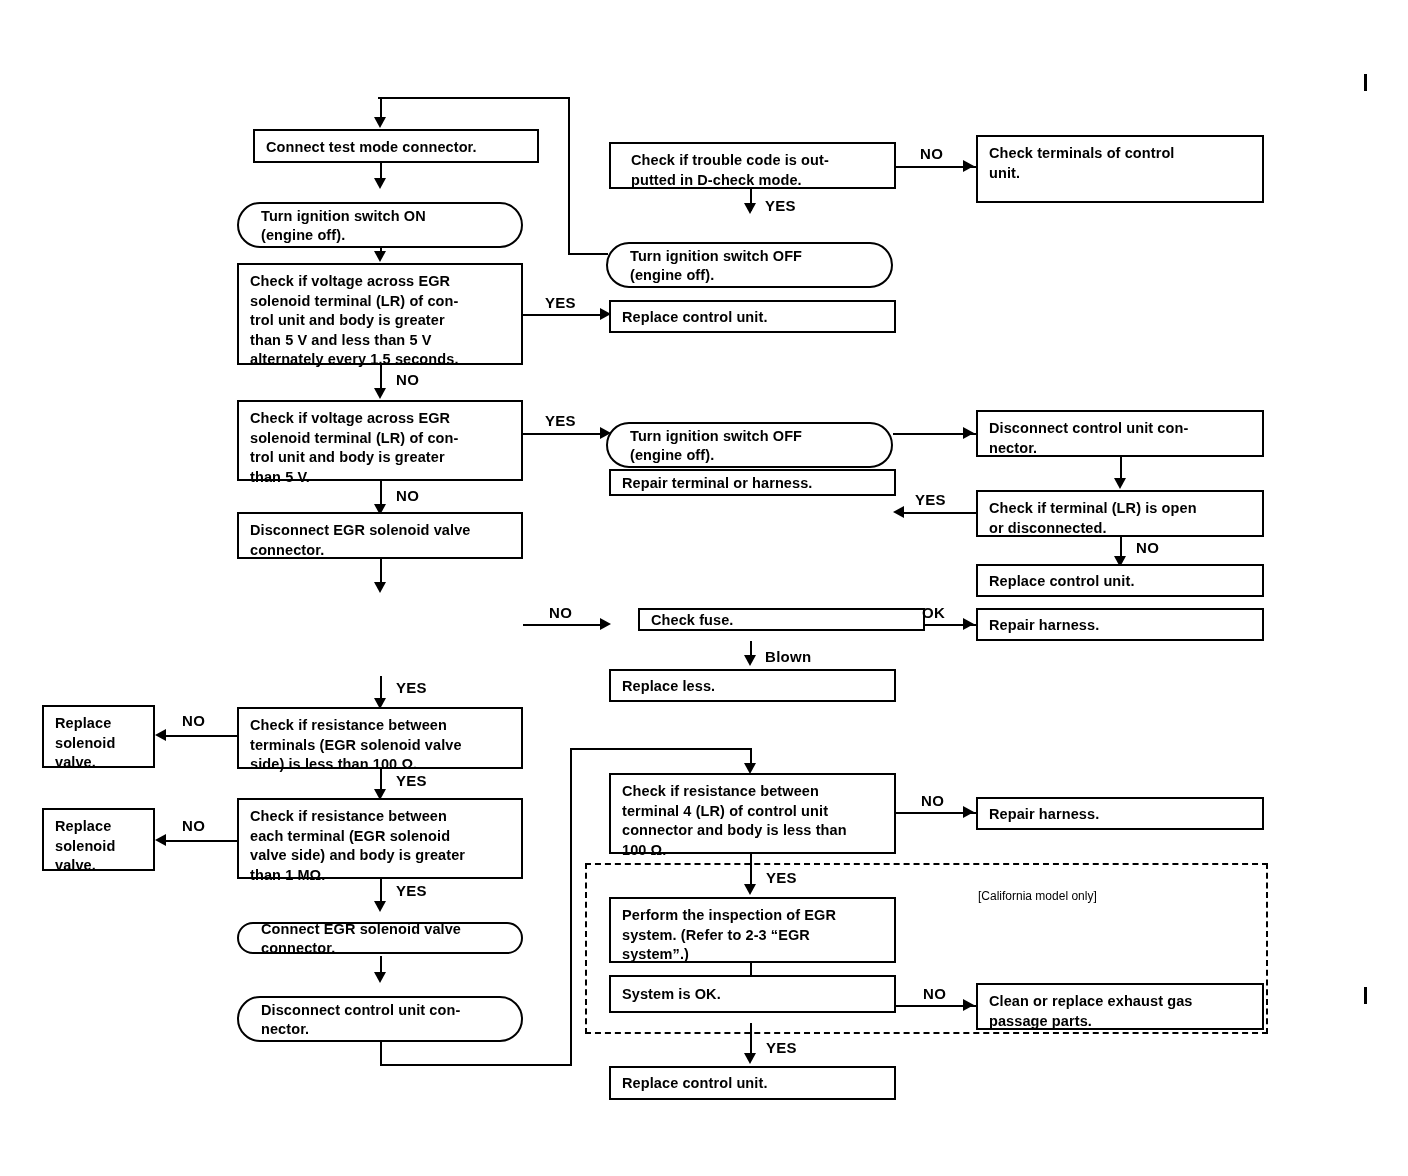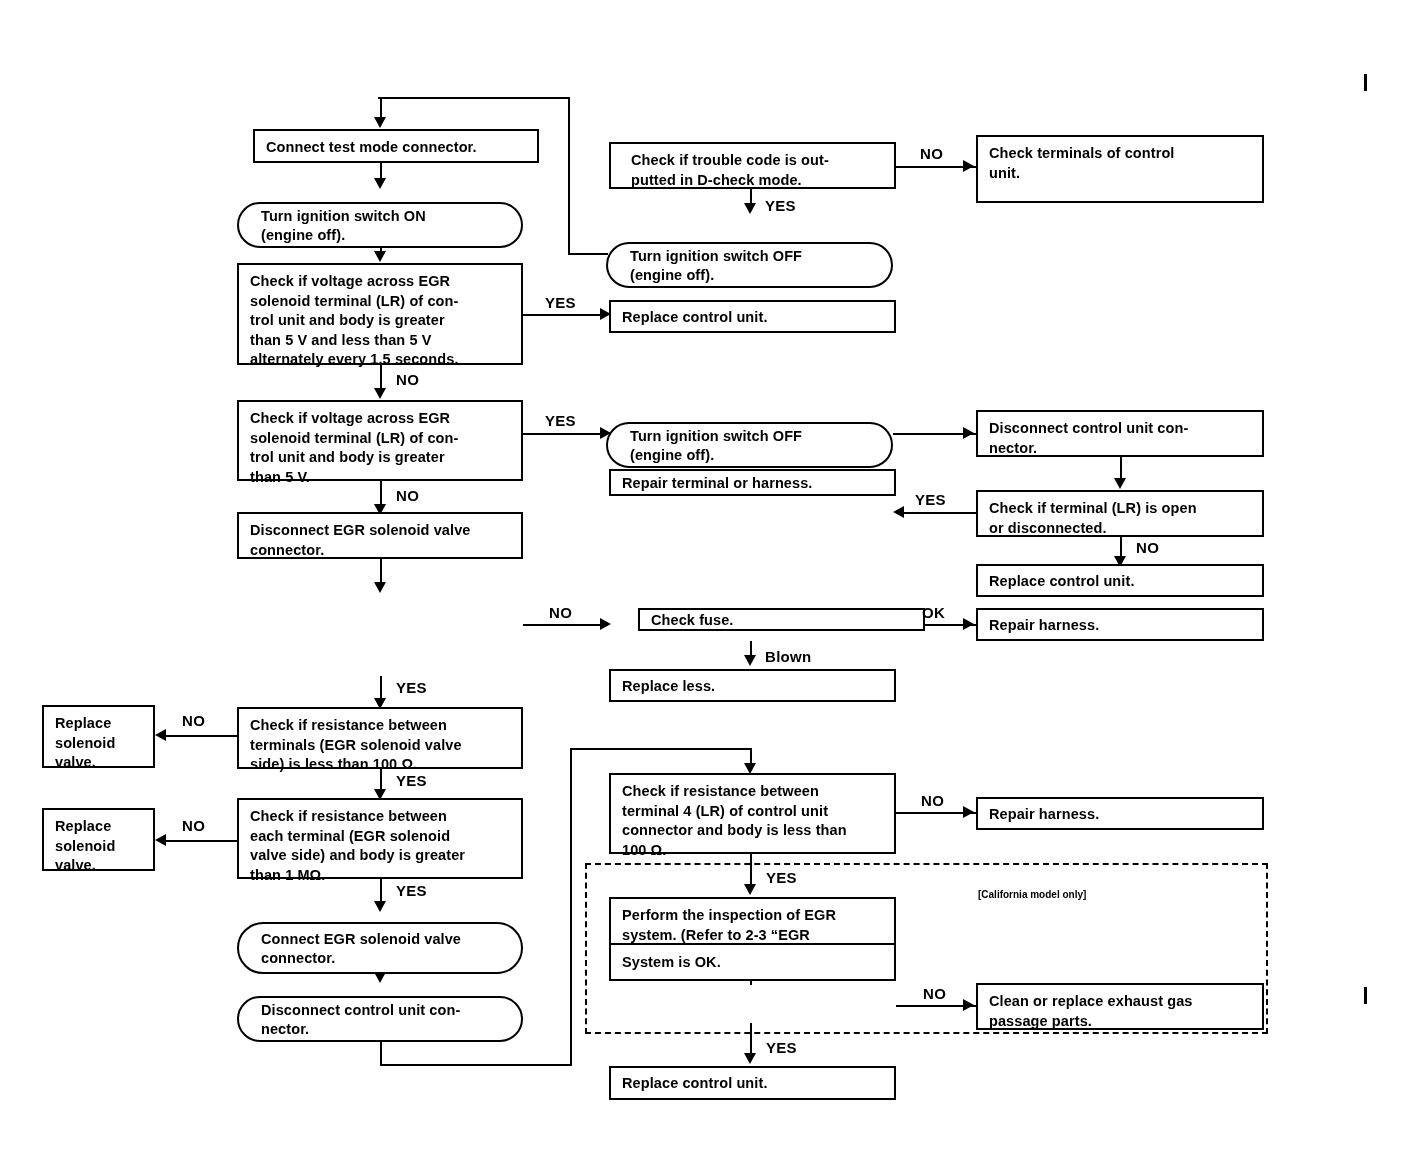--- a/index.html
+++ b/index.html
@@ -48,22 +48,22 @@
   
   .dashregion{
     position:absolute;
     box-sizing:border-box;
     border:2px dashed #000;
     z-index:1;
     background:transparent;
   }
   .region-label{
     position:absolute;
-    font-size:10px;
-    font-weight:700;
+    font-size:12px;
+    font-weight:400;
     color:#000;
     z-index:6;
     white-space:nowrap;
   }
 
   
   .margin-tick{position:absolute;width:3px;background:#000;z-index:4;}
 </style>
 </head>
 <body>
@@ -158,21 +158,21 @@
   <div class="elabel" style="left:182px;top:817px;">NO</div>
 
   <div class="node" style="left:42px;top:808px;width:113px;height:63px;">Replace
 solenoid
 valve.</div>
 
   <div class="vline" style="left:380px;top:879px;height:23px;"></div>
   <div class="arrow down" style="left:374px;top:901px;"></div>
   <div class="elabel" style="left:396px;top:882px;">YES</div>
 
-  <div class="node oval vcenter" style="left:237px;top:910px;width:286px;height:52px;">Connect EGR solenoid valve
+  <div class="node oval vcenter" style="left:237px;top:910px;width:286px;height:32px;">Connect EGR solenoid valve
 connector.</div>
 
   <div class="vline" style="left:380px;top:956px;height:17px;"></div>
   <div class="arrow down" style="left:374px;top:972px;"></div>
 
   <div class="node oval vcenter" style="left:237px;top:984px;width:286px;height:46px;">Disconnect control unit con-
 nector.</div>
 
   <div class="vline" style="left:380px;top:1030px;height:36px;"></div>
   <div class="hline" style="left:380px;top:1064px;width:192px;"></div>
@@ -255,21 +255,21 @@
   <div class="vline" style="left:750px;top:854px;height:32px;"></div>
   <div class="arrow down" style="left:744px;top:884px;"></div>
   <div class="elabel" style="left:766px;top:869px;">YES</div>
 
   <div class="node" style="left:609px;top:897px;width:287px;height:66px;">Perform the inspection of EGR
 system. (Refer to 2-3 “EGR
 system”.)</div>
 
   <div class="vline" style="left:750px;top:963px;height:22px;"></div>
 
-  <div class="node center" style="left:609px;top:943px;width:287px;height:38px;">System is OK.</div>
+  <div class="node center" style="left:609px;top:975px;width:287px;height:38px;">System is OK.</div>
 
   <div class="hline" style="left:896px;top:1005px;width:80px;"></div>
   <div class="arrow right" style="left:963px;top:999px;"></div>
   <div class="elabel" style="left:923px;top:985px;">NO</div>
 
   <div class="node" style="left:976px;top:983px;width:288px;height:47px;">Clean or replace exhaust gas
 passage parts.</div>
 
   <div class="vline" style="left:750px;top:1023px;height:33px;"></div>
   <div class="arrow down" style="left:744px;top:1053px;"></div>

